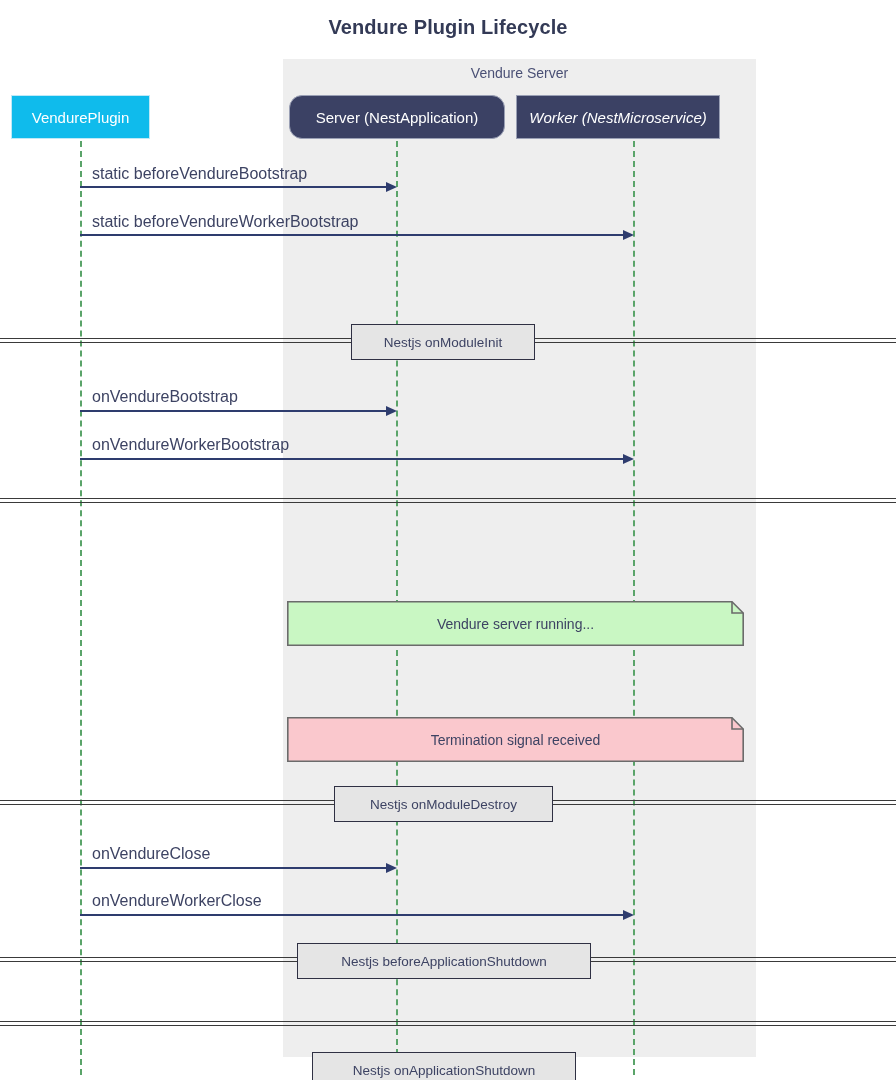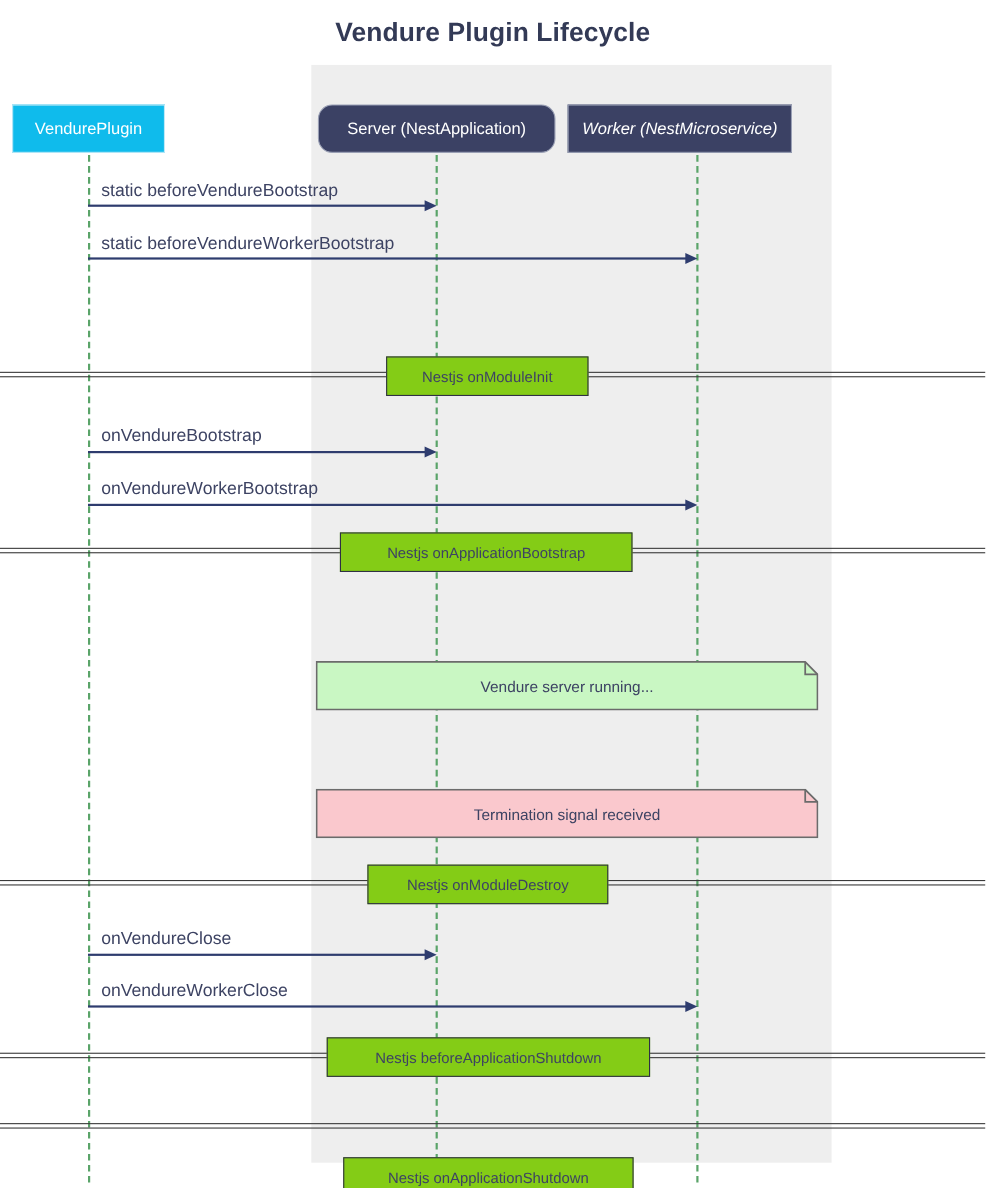--- a/index.html
+++ b/index.html
@@ -20,21 +20,21 @@
     background: #ffffff;
   }
 
   
   .diagram-title {
     position: absolute;
     left: 0;
     top: 16px;
     width: 896px;
     text-align: center;
-    font-size: 24px;
+    font-size: 20px;
     font-weight: bold;
     color: #333a56;
     letter-spacing: 0.1px;
   }
 
   
   .group-box {
     position: absolute;
     background: #eeeeee;
     border: 0;
@@ -105,21 +105,21 @@
     border-top: 1.5px solid #3a3a3a;
     border-bottom: 1.5px solid #3a3a3a;
     box-sizing: border-box;
   }
   .divider-box {
     position: absolute;
     box-sizing: border-box;
     display: flex;
     align-items: center;
     justify-content: center;
-    background: #84cc16;
+    background: #e5e5e5;
     border: 1.6px solid #2f3043;
     font-size: 13.5px;
     color: #3d4363;
     white-space: nowrap;
     padding: 17px 12px;
   }
 
   
   .note {
     position: absolute;
@@ -145,20 +145,21 @@
 </style>
 </head>
 <body>
 
 <div id="diagram">
 
   <div class="diagram-title">Vendure Plugin Lifecycle</div>
 
   <div class="group-box" style="left:283px; top:59px; width:473px; height:998px;"></div>
 
+  <div class="group-label" style="left:283px; top:65px; width:473px;">Vendure Server</div>
 
   <div class="lifeline" style="left:80px; top:141px; height:934px;"></div>
   <div class="lifeline" style="left:396px; top:141px; height:934px;"></div>
   <div class="lifeline" style="left:633px; top:141px; height:934px;"></div>
 
   <div class="participant cyan" style="left:11px; top:95px; width:139px; height:44px;">
     <span>VendurePlugin</span>
   </div>
 
   <div class="participant dark" style="left:289px; top:95px; width:216px; height:44px;border-radius:13px;">
@@ -182,21 +183,20 @@
 
   <div class="msg-label" style="left:92px; top:388px;">onVendureBootstrap</div>
   <div class="msg-line" style="left:80px; top:410px; width:307px;"></div>
   <div class="msg-arrow" style="left:386px; top:406px;"></div>
 
   <div class="msg-label" style="left:92px; top:436px;">onVendureWorkerBootstrap</div>
   <div class="msg-line" style="left:80px; top:458px; width:544px;"></div>
   <div class="msg-arrow" style="left:623px; top:454px;"></div>
 
   <div class="divider-rule" style="top:498px;"></div>
-  <div class="divider-box" style="left:309px; top:484px; width:266px; height:34px;">Nestjs onApplicationBootstrap</div>
 
   <div class="note" style="left:287px; top:717px; width:457px; height:45px;">
     <svg class="note-bg" viewBox="0 0 457 45" preserveAspectRatio="none">
       <path d="M0.8,0.8 L445,0.8 L456.2,12 L456.2,44.2 L0.8,44.2 Z" fill="#fac8cd" stroke="#6b6b6b" stroke-width="1.6"></path>
       <path d="M445,0.8 L445,12 L456.2,12" fill="none" stroke="#6b6b6b" stroke-width="1.6"></path>
     </svg>
     <span class="note-text">Termination signal received</span>
   </div>
 
   <div class="note" style="left:287px; top:601px; width:457px; height:45px;">

